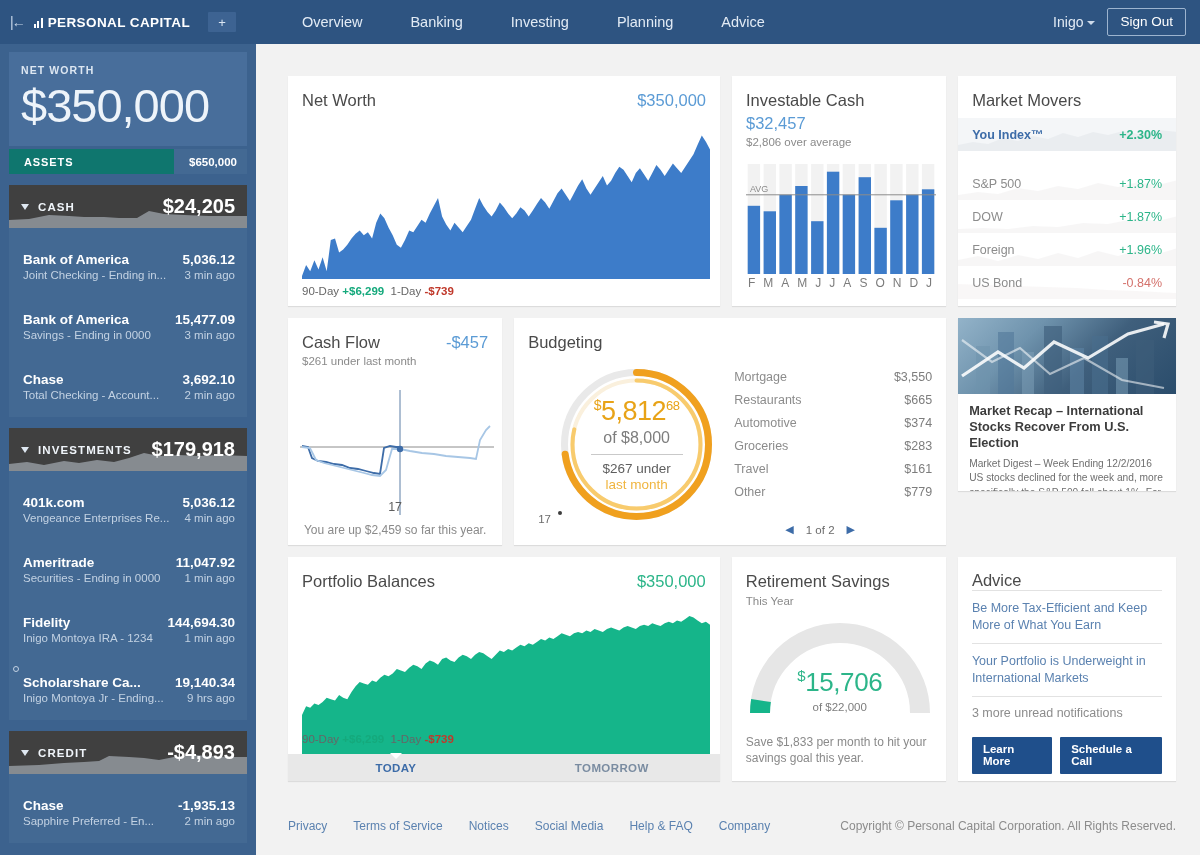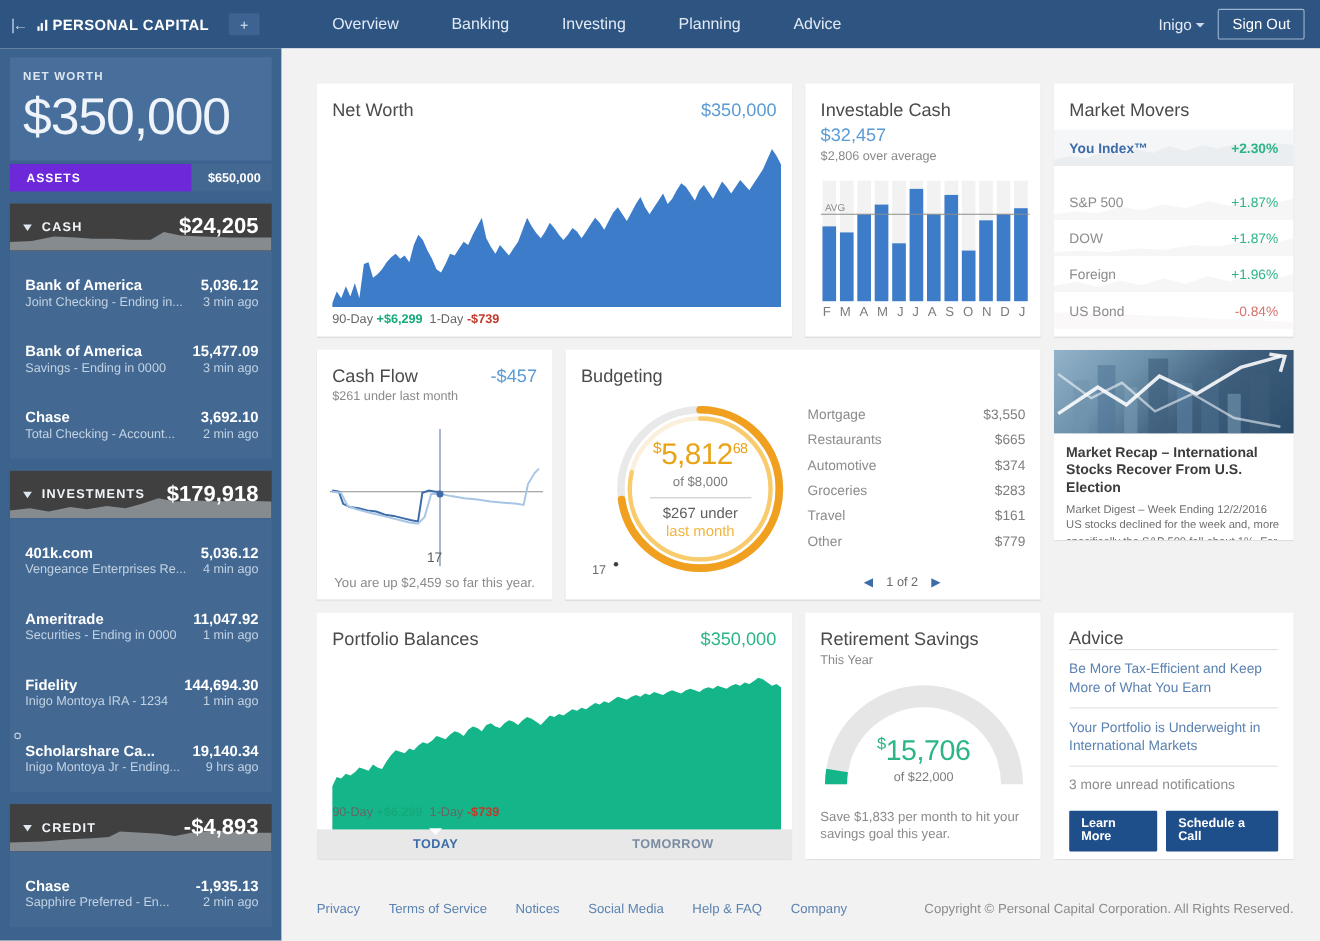--- a/index.html
+++ b/index.html
@@ -54,21 +54,21 @@
   .nw-label { color:#dde7f2; font-size:10.5px; font-weight:bold; letter-spacing:1.1px; }
   .nw-value { color:#eef4fa; font-size:47px; font-weight:300; line-height:1.05; margin-top:5px; letter-spacing:-1px;}
   .al-row {
     height:25px; margin-top:3px; display:flex; align-items:center;
     background:#436993; position:relative;
   }
   .al-bar {
     height:25px; display:flex; align-items:center; padding-left:15px;
     color:#fff; font-size:11px; font-weight:bold; letter-spacing:.9px;
   }
-  .al-assets { background:#6d28d9; width:165px; }
+  .al-assets { background:#0f766e; width:165px; }
   .al-liab   { background:#f5a623; width:80px; }
   .al-amt { position:absolute; right:10px; color:#fff; font-size:11.5px; font-weight:bold; }
 
   .acct-group { margin-top:11px; background:#436993; padding-bottom:9px; }
   .grp-head {
     position:relative; height:43px; background:#404040; overflow:hidden;
     display:flex; align-items:center; padding:0 12px;
   }
   .grp-head .spark {
     position:absolute; left:0; right:0; bottom:0; height:22px; opacity:.45;
@@ -140,21 +140,21 @@
   .cf-foot { position:absolute; left:0; right:0; bottom:8px; text-align:center; font-size:12px; color:#8a8a8a; }
 
   
   .c-budget { width:436px; height:227px; padding:15px 14px 0; position:relative; }
   .donut-wrap { position:absolute; left:40px; top:44px; width:165px; height:165px; }
   .donut-center { position:absolute; inset:0; display:flex; flex-direction:column;
     align-items:center; justify-content:center; }
   .d-amt { color:#e8a317; font-size:27px; font-weight:300; letter-spacing:-.5px; line-height:1;}
   .d-amt sup { font-size:13px; vertical-align:super; }
   .d-amt .cur { font-size:14px; vertical-align:super; }
-  .d-of { color:#7d7d7d; font-size:12px; margin-top:4px; }
+  .d-of { color:#7d7d7d; font-size:16px; margin-top:4px; }
   .d-rule { width:92px; height:1px; background:#c9c9c9; margin:7px 0 6px; }
   .d-under { color:#5e5e5e; font-size:13.5px; }
   .d-last { color:#f0b53f; font-size:13.5px; margin-top:1px; }
   .d-17 { position:absolute; left:24px; top:195px; font-size:11.5px; color:#6b6b6b; }
   .d-17dot { position:absolute; left:44px; top:193px; width:4px;height:4px;border-radius:50%;background:#3d3d3d;}
   .bud-list { position:absolute; left:220px; top:52px; right:14px; }
   .bud-row { display:flex; justify-content:space-between; font-size:12.5px; color:#8c8c8c; margin-bottom:9px; }
   .bud-amt { color:#7d7d7d; }
   .bud-pager { position:absolute; left:180px; right:0; bottom:9px; display:flex;
     align-items:center; justify-content:center; gap:12px; font-size:11.5px; color:#6b6b6b; }

